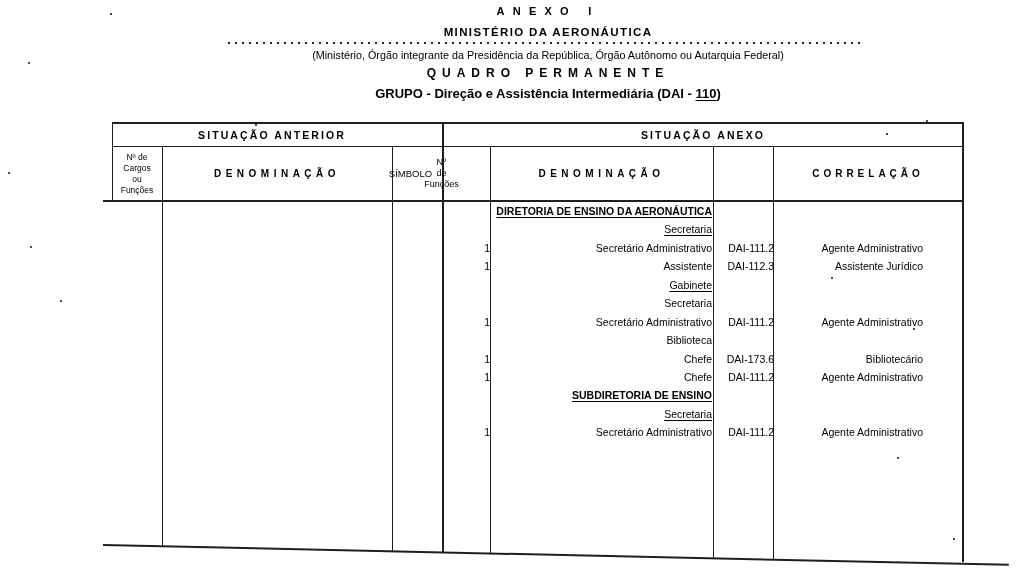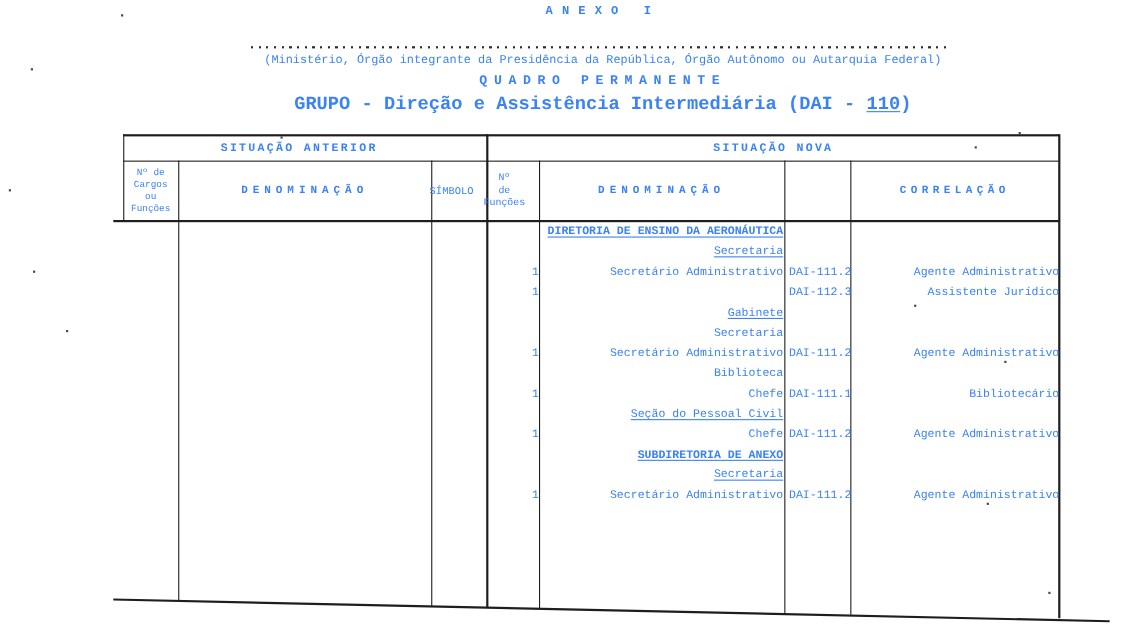--- a/index.html
+++ b/index.html
@@ -1,90 +1,91 @@
 <!DOCTYPE html>
 <html><head>
 <meta charset="utf-8">
 <style>
   html,body{margin:0;padding:0;background:#e8e8e8;}
   #canvas{
     position:relative;width:1031px;height:571px;margin:0 auto;
     background:#ffffff;overflow:hidden;
-    font-family:Liberation Mono, monospace;
-    color:#3b82f6;
+    font-family:Liberation Sans, sans-serif;
+    color:#000000;
   }
   
   .hdr{position:absolute;left:66px;width:964px;text-align:center;white-space:nowrap;}
   .h-anexo{top:5px;font-size:11px;font-weight:700;letter-spacing:0.75em;}
   .h-min{top:26px;font-size:11.5px;font-weight:600;letter-spacing:0.12em;}
   .h-dots{position:absolute;left:228px;top:42px;width:634px;height:2px;
     background:repeating-linear-gradient(90deg,#2b2b2b 0 2px,transparent 2px 7px);}
   .h-paren{top:49px;font-size:10.8px;}
   .h-quadro{top:66px;font-size:12px;font-weight:700;letter-spacing:0.5em;}
-  .h-grupo{top:86px;font-size:17px;font-weight:600;}
+  .h-grupo{top:86px;font-size:13px;font-weight:600;}
   .u-num{text-decoration:underline;text-underline-offset:2px;}
   
   .ln{position:absolute;background:#1e1e1e;}
   
   .gh{position:absolute;top:124px;height:22px;display:flex;align-items:center;justify-content:center;
       font-size:10.5px;font-weight:600;letter-spacing:0.2em;white-space:nowrap;}
   .ch{position:absolute;top:147px;height:53px;display:flex;align-items:center;justify-content:center;
       text-align:center;white-space:pre-line;}
   .ch-sm{font-size:8.5px;line-height:11px;}
   .ch-md{font-size:9px;line-height:11px;}
   .ch-denom{font-size:10px;font-weight:600;letter-spacing:0.45em;white-space:nowrap;}
   .ch-plain{font-size:10px;white-space:nowrap;}
   .ch-corr{font-size:10px;font-weight:600;letter-spacing:0.4em;white-space:nowrap;}
   
   #rows{position:absolute;left:112px;top:203px;width:851px;}
   .trow{position:relative;height:18.45px;}
   .trow>div{position:absolute;top:1px;font-size:10.5px;line-height:15px;white-space:nowrap;text-align:right;}
   .c-num{left:331px;width:47px;text-align:center;}
   .c-denom{left:381px;width:219px;overflow:visible;}
   .c-cod{left:602px;width:60px;}
-  .c-corr{left:665px;width:186px;}
+  .c-corr{left:625px;width:186px;}
   .u{text-decoration:underline;text-underline-offset:2px;}
   .b{font-weight:700;}
   
   .sp{position:absolute;width:2px;height:2px;background:#4a4a4a;}
 </style>
 </head>
 <body>
 
 <div id="canvas">
 
   <div class="hdr h-anexo">ANEXO I</div>
+  <div class="hdr h-min">MINISTÉRIO DA AERONÁUTICA</div>
   <div class="h-dots"></div>
   <div class="hdr h-quadro">QUADRO PERMANENTE</div>
   <div class="hdr h-paren">(Ministério, Órgão integrante da Presidência da República, Órgão Autônomo ou Autarquia Federal)</div>
   <div class="hdr h-grupo"><span>GRUPO - Direção e Assistência Intermediária (DAI - </span><span class="u-num">110</span><span>)</span></div>
 
   <div class="ln" style="left:112px;top:122px;width:851px;height:2px;"></div>
   <div class="ln" style="left:112px;top:146px;width:851px;height:1px;"></div>
   <div class="ln" style="left:103px;top:200px;width:860px;height:2px;"></div>
   <div class="ln" style="left:103px;top:544px;width:906px;height:2px;transform:rotate(1.25deg);transform-origin:left center;"></div>
   <div class="ln" style="left:112px;top:122px;width:1px;height:79px;"></div>
   <div class="ln" style="left:162px;top:146px;width:1px;height:400px;"></div>
   <div class="ln" style="left:392px;top:146px;width:1px;height:405px;"></div>
   <div class="ln" style="left:442px;top:122px;width:2px;height:430px;"></div>
   <div class="ln" style="left:490px;top:146px;width:1px;height:407px;"></div>
   <div class="ln" style="left:713px;top:146px;width:1px;height:412px;"></div>
   <div class="ln" style="left:773px;top:146px;width:1px;height:413px;"></div>
   <div class="ln" style="left:962px;top:122px;width:2px;height:440px;"></div>
 
   <div class="gh" style="left:112px;width:320px;">SITUAÇÃO ANTERIOR</div>
-  <div class="gh" style="left:443px;width:520px;">SITUAÇÃO NOVA</div>
+  <div class="gh" style="left:443px;width:520px;">SITUAÇÃO ANEXO</div>
 
   <div class="ch ch-sm" style="left:112px;width:50px;">Nº de
 Cargos
 ou
 Funções</div>
   <div class="ch ch-denom" style="left:162px;width:230px;">DENOMINAÇÃO</div>
   <div class="ch ch-plain" style="left:392px;width:37px;font-size:9.5px;">SÍMBOLO</div>
-  <div class="ch ch-md" style="left:435px;width:47px;">Nº
+  <div class="ch ch-md" style="left:418px;width:47px;">Nº
 de
 Funções</div>
   <div class="ch ch-denom" style="left:490px;width:223px;">DENOMINAÇÃO</div>
   <div class="ch ch-corr" style="left:773px;width:190px;text-align:center;">CORRELAÇÃO</div>
 
   <div id="rows">
       <div class="trow">
       <div class="c-num"></div>
       <div class="c-denom u b">DIRETORIA DE ENSINO DA AERONÁUTICA</div>
       <div class="c-cod"></div>
@@ -97,20 +98,21 @@
       <div class="c-corr"></div>
     </div>
       <div class="trow">
       <div class="c-num">1</div>
       <div class="c-denom">Secretário Administrativo</div>
       <div class="c-cod">DAI-111.2</div>
       <div class="c-corr">Agente Administrativo</div>
     </div>
       <div class="trow">
       <div class="c-num">1</div>
+      <div class="c-denom">Assistente</div>
       <div class="c-cod">DAI-112.3</div>
       <div class="c-corr">Assistente Jurídico</div>
     </div>
       <div class="trow">
       <div class="c-num"></div>
       <div class="c-denom u">Gabinete</div>
       <div class="c-cod"></div>
       <div class="c-corr"></div>
     </div>
       <div class="trow">
@@ -127,38 +129,32 @@
     </div>
       <div class="trow">
       <div class="c-num"></div>
       <div class="c-denom">Biblioteca</div>
       <div class="c-cod"></div>
       <div class="c-corr"></div>
     </div>
       <div class="trow">
       <div class="c-num">1</div>
       <div class="c-denom">Chefe</div>
-      <div class="c-cod">DAI-111.1</div>
+      <div class="c-cod">DAI-173.6</div>
       <div class="c-corr">Bibliotecário</div>
-    </div>
-      <div class="trow">
-      <div class="c-num"></div>
-      <div class="c-denom u">Seção do Pessoal Civil</div>
-      <div class="c-cod"></div>
-      <div class="c-corr"></div>
     </div>
       <div class="trow">
       <div class="c-num">1</div>
       <div class="c-denom">Chefe</div>
       <div class="c-cod">DAI-111.2</div>
       <div class="c-corr">Agente Administrativo</div>
     </div>
       <div class="trow">
       <div class="c-num"></div>
-      <div class="c-denom u b">SUBDIRETORIA DE ANEXO</div>
+      <div class="c-denom u b">SUBDIRETORIA DE ENSINO</div>
       <div class="c-cod"></div>
       <div class="c-corr"></div>
     </div>
       <div class="trow">
       <div class="c-num"></div>
       <div class="c-denom u">Secretaria</div>
       <div class="c-cod"></div>
       <div class="c-corr"></div>
     </div>
       <div class="trow">

